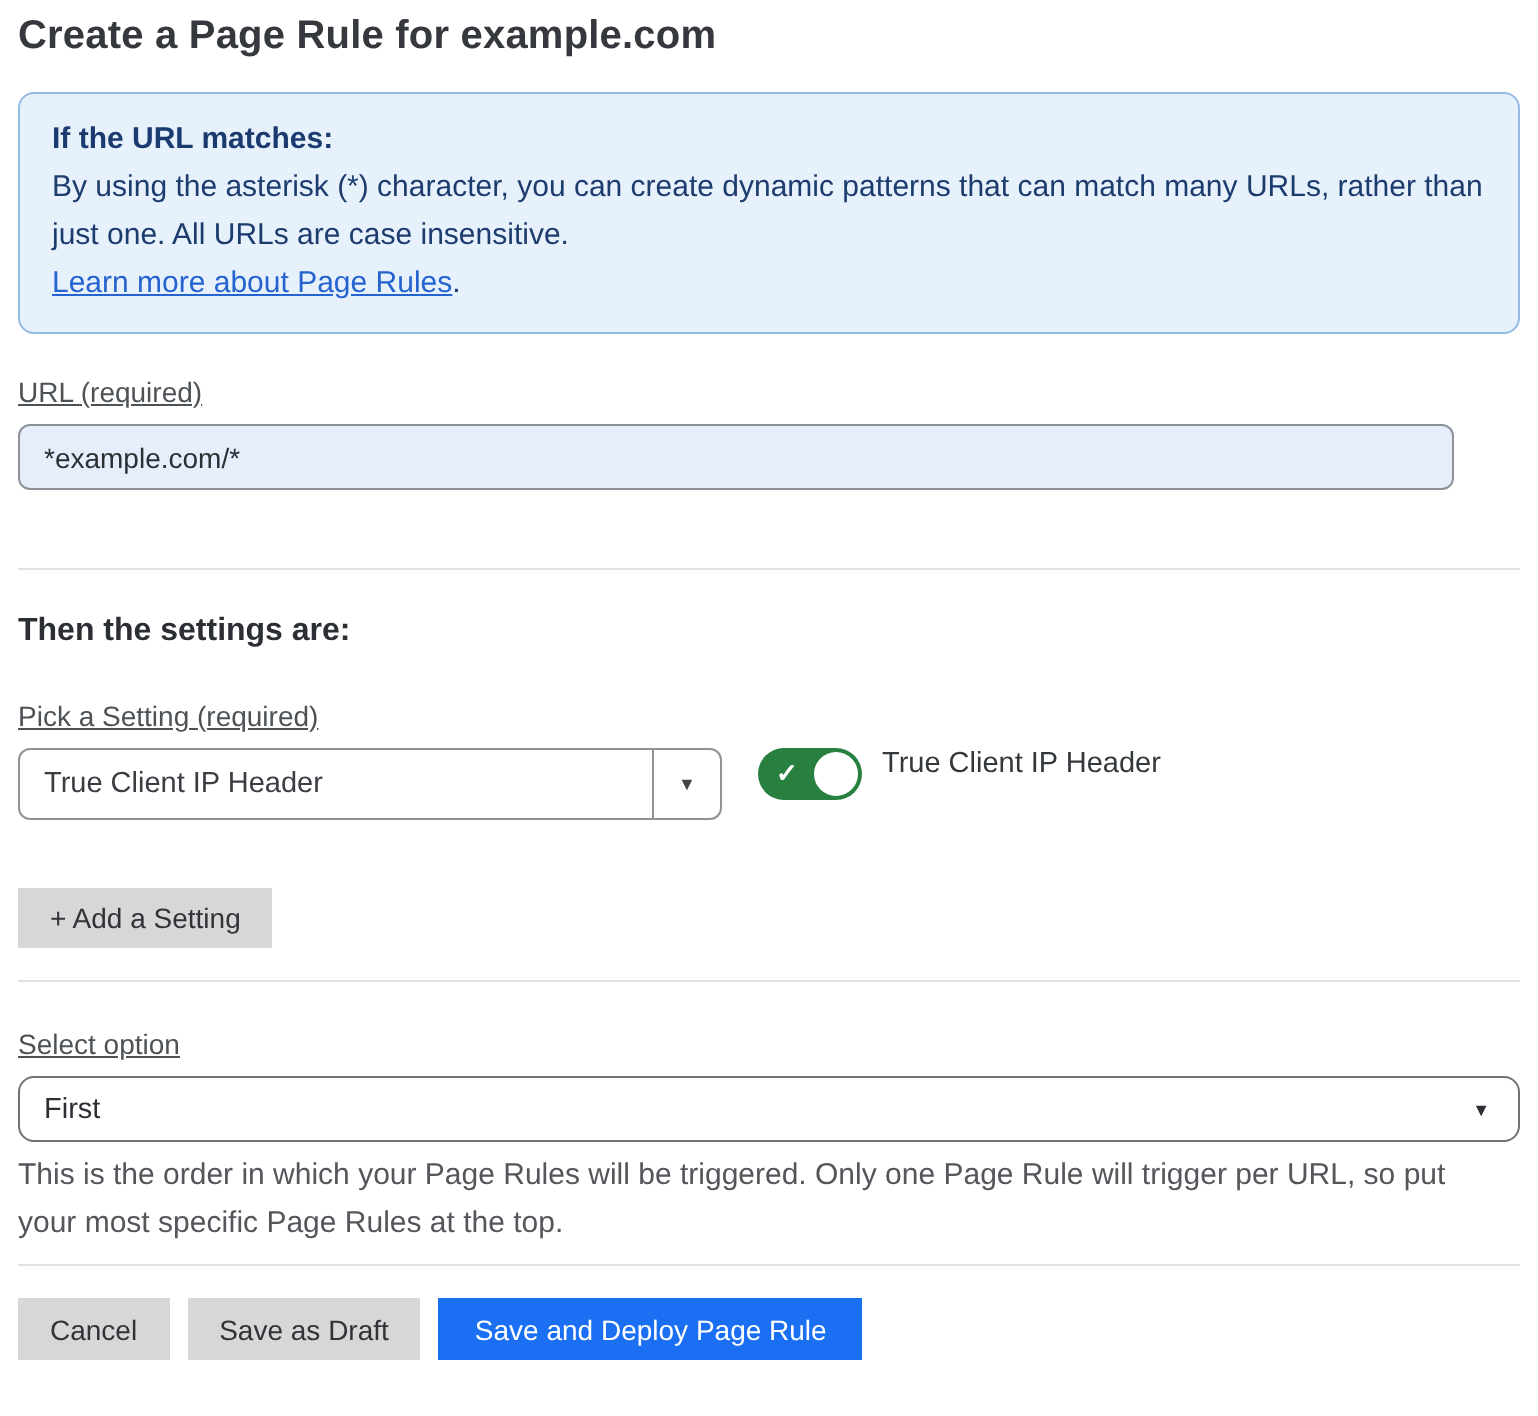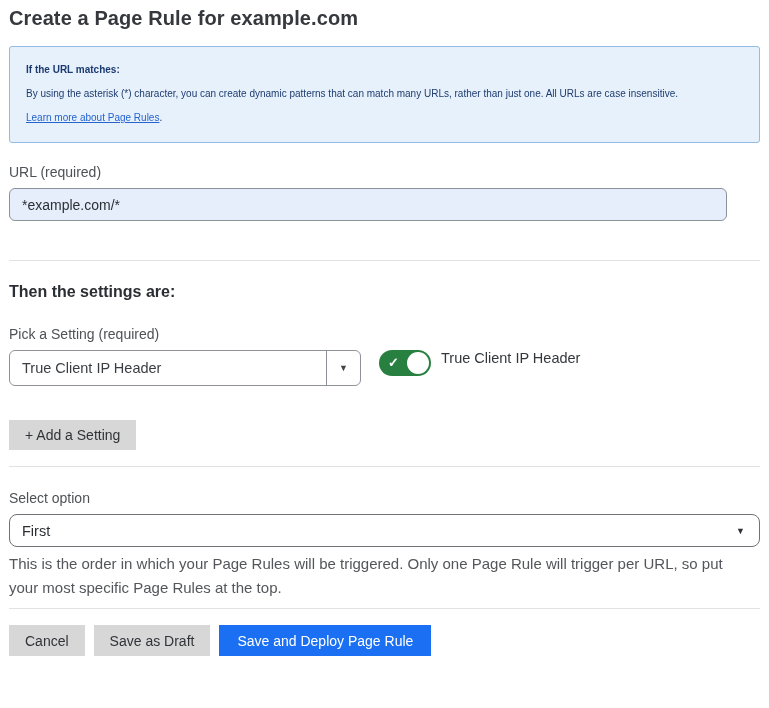--- a/index.html
+++ b/index.html
@@ -16,40 +16,41 @@
     font-size: 20px;
     font-weight: bold;
     color: #35383d;
     letter-spacing: 0.1px;
     margin-bottom: 16px;
   }
 
   .info-box {
     background: #e7f1fc;
     border: 1px solid #93bbe5;
-    border-radius: 3px;
+    border-radius: 8px;
     padding: 11px 16px 12px 16px;
-    font-size: 10px;
+    font-size: 15px;
     line-height: 24px;
     color: #1d3c6e;
   }
   .info-box .info-heading {
     font-weight: bold;
     color: #1b3a70;
   }
   .info-box a.info-link {
     color: #2563cf;
     text-decoration: underline;
     cursor: pointer;
   }
 
   .field-label {
     font-size: 14px;
     color: #4d5257;
     line-height: 16px;
+    text-decoration: underline;
   }
   .url-label { margin-top: 21px; }
 
   .url-input {
     display: block;
     width: 718px;
     height: 33px;
     margin-top: 8px;
     background: #e6eefb;
     border: 1px solid #8d9298;

